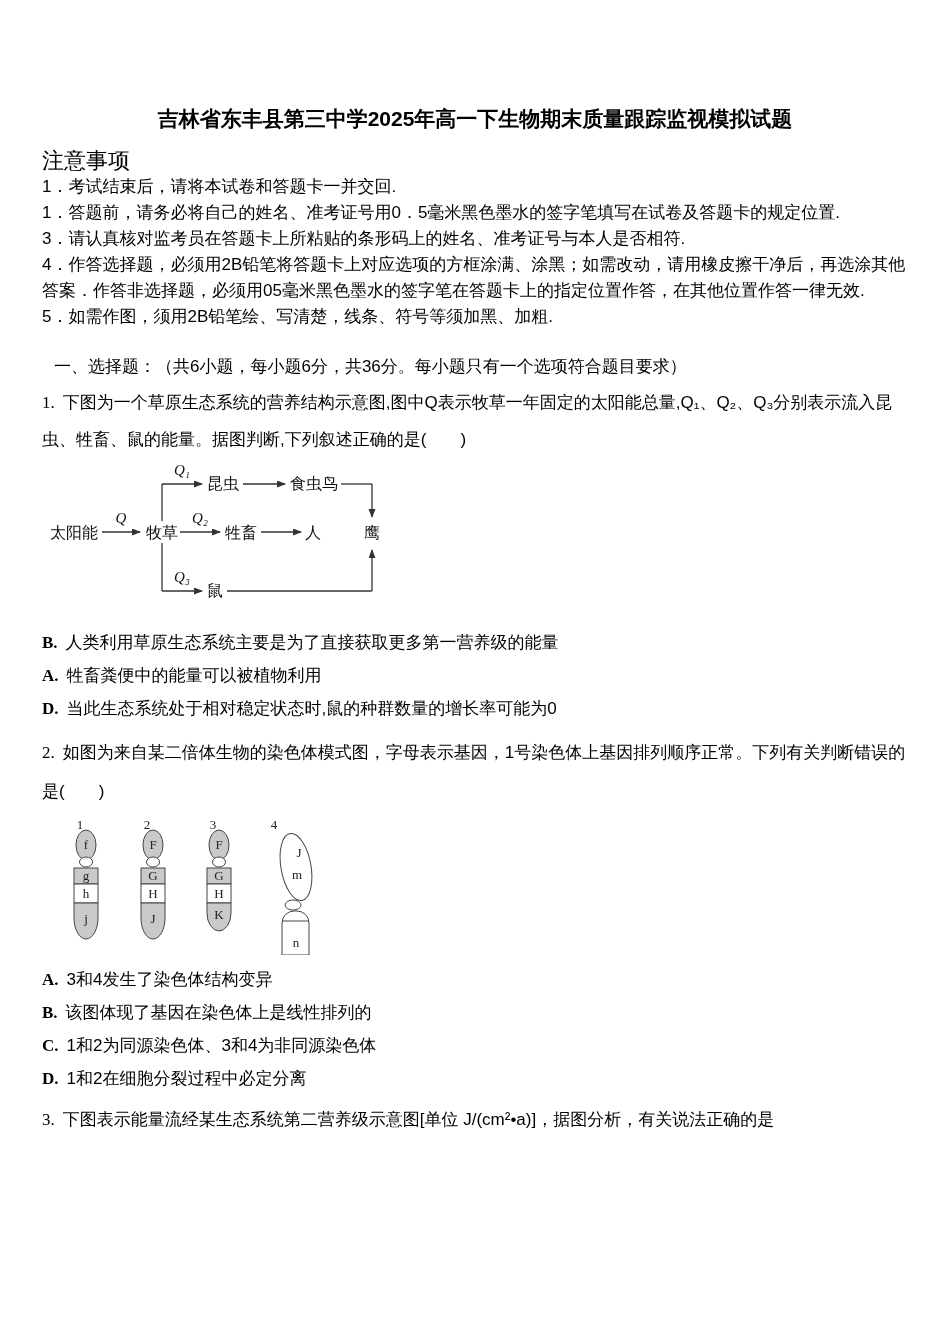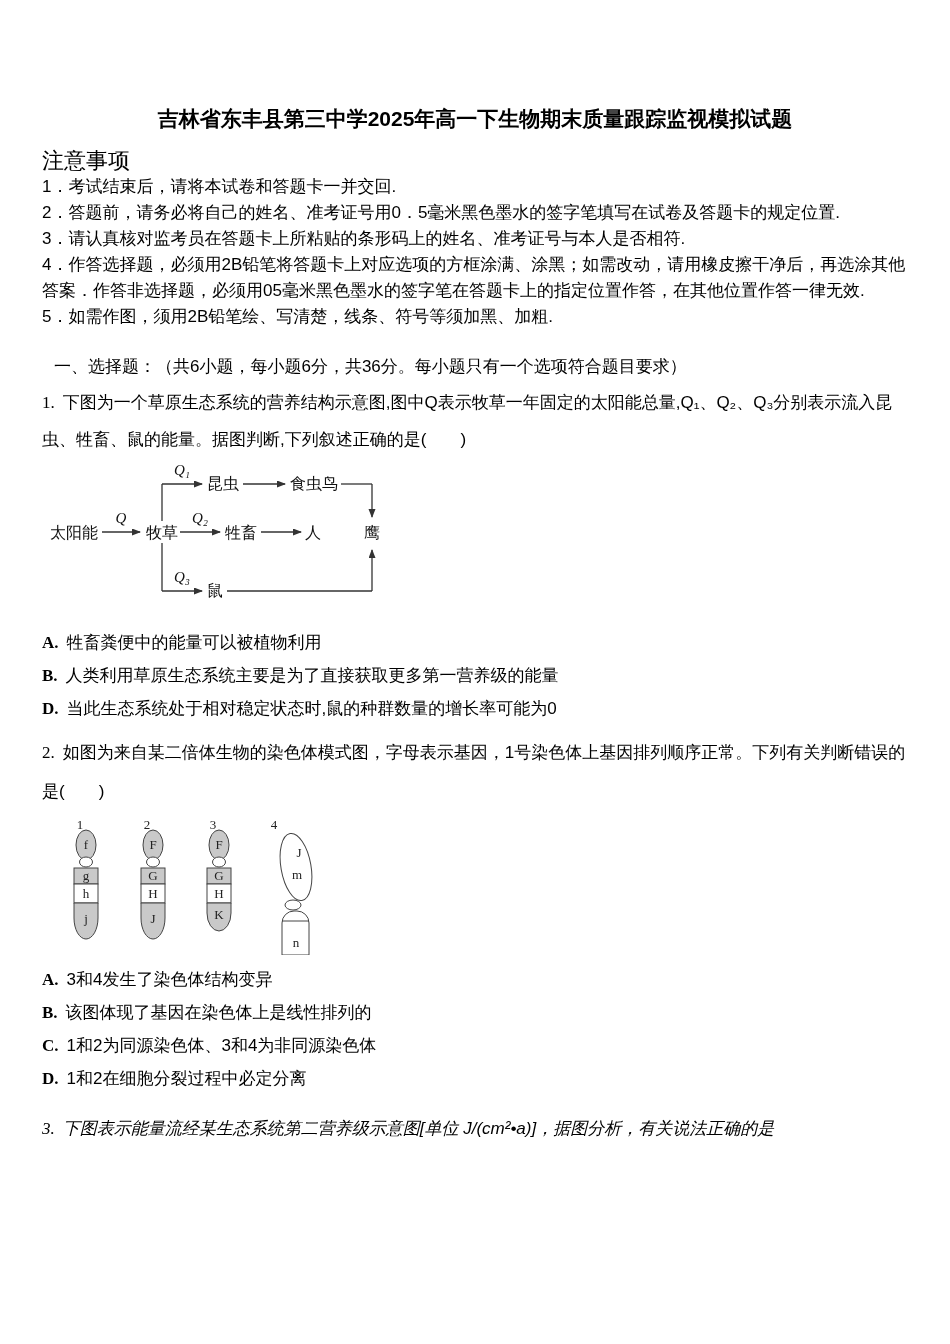--- a/index.html
+++ b/index.html
@@ -24,34 +24,34 @@
   }
   .optletter{font-weight:bold;}
   .options{margin-top:12px;}
   .options p{margin:0 0 15px 0;font-size:17px;line-height:18px;}
   .fig1{display:block;margin:0 0 0 2px;}
   .fig2{display:block;margin:4px 0 0 14px;}
   svg text.cjk{font-size:16px;font-family:"Liberation Sans","DejaVu Sans",sans-serif;fill:#111;}
   svg text.qlbl{font-size:15px;font-style:italic;font-family:"Liberation Serif","DejaVu Serif",serif;fill:#111;}
   svg text.gene{font-size:13px;font-family:"Liberation Serif","DejaVu Serif",serif;fill:#222;text-anchor:middle;}
   svg text.chnum{font-size:13px;font-family:"Liberation Serif","DejaVu Serif",serif;fill:#222;text-anchor:middle;}
-  .q3{margin-top:28px;font-style:italic;}
+  .q3{margin-top:19px;}
 </style>
 </head>
 <body>
 
 <div class="page">
 
   <h1 class="title">吉林省东丰县第三中学2025年高一下生物期末质量跟踪监视模拟试题</h1>
 
   <p class="notice-heading">注意事项</p>
 
   <div class="notice">
     <p>1．考试结束后，请将本试卷和答题卡一并交回.</p>
-    <p>2．答题前，请务必将自己的姓名、准考证号用0．5毫米黑色墨水的签字笔填写在试卷及答题卡的规定位置.</p>
+    <p>1．答题前，请务必将自己的姓名、准考证号用0．5毫米黑色墨水的签字笔填写在试卷及答题卡的规定位置.</p>
     <p>3．请认真核对监考员在答题卡上所粘贴的条形码上的姓名、准考证号与本人是否相符.</p>
     <p>4．作答选择题，必须用2B铅笔将答题卡上对应选项的方框涂满、涂黑；如需改动，请用橡皮擦干净后，再选涂其他答案．作答非选择题，必须用05毫米黑色墨水的签字笔在答题卡上的指定位置作答，在其他位置作答一律无效.</p>
     <p>5．如需作图，须用2B铅笔绘、写清楚，线条、符号等须加黑、加粗.</p>
   </div>
 
   <p class="section-heading">一、选择题：（共6小题，每小题6分，共36分。每小题只有一个选项符合题目要求）</p>
 
   <p class="qtext"><span class="qnum">1.</span><span>下图为一个草原生态系统的营养结构示意图,图中Q表示牧草一年固定的太阳能总量,Q₁、Q₂、Q₃分别表示流入昆虫、牲畜、鼠的能量。据图判断,下列叙述正确的是(　　)</span></p>
 
   <svg class="fig1" width="400" height="164" viewBox="0 0 400 164">
@@ -85,22 +85,22 @@
 
     <path d="M118,85 V133" stroke="#333" stroke-width="1.3" fill="none"></path>
     <line x1="118" y1="133" x2="158" y2="133" stroke="#333" stroke-width="1.3" marker-end="url(#ah)"></line>
     <text class="qlbl" x="138" y="124" text-anchor="middle">Q₃</text>
     <text class="cjk" x="163" y="138">鼠</text>
     <path d="M183,133 H328" stroke="#333" stroke-width="1.3" fill="none"></path>
     <line x1="328" y1="133" x2="328" y2="92" stroke="#333" stroke-width="1.3" marker-end="url(#ah)"></line>
   </svg>
 
   <div class="options">
+    <p><span class="optletter">B.</span><span>人类利用草原生态系统主要是为了直接获取更多第一营养级的能量</span></p>
     <p><span class="optletter">A.</span><span>牲畜粪便中的能量可以被植物利用</span></p>
-    <p><span class="optletter">B.</span><span>人类利用草原生态系统主要是为了直接获取更多第一营养级的能量</span></p>
     <p><span class="optletter">D.</span><span>当此生态系统处于相对稳定状态时,鼠的种群数量的增长率可能为0</span></p>
   </div>
 
   <p class="qtext tight"><span class="qnum">2.</span><span>如图为来自某二倍体生物的染色体模式图，字母表示基因，1号染色体上基因排列顺序正常。下列有关判断错误的是(　　)</span></p>
 
   <svg class="fig2" width="280" height="140" viewBox="0 0 280 140">
 
     <g>
       <text class="chnum" x="24" y="14">1</text>
       <ellipse cx="30" cy="30" rx="10" ry="15" fill="#c9c9c9" stroke="#444"></ellipse>

